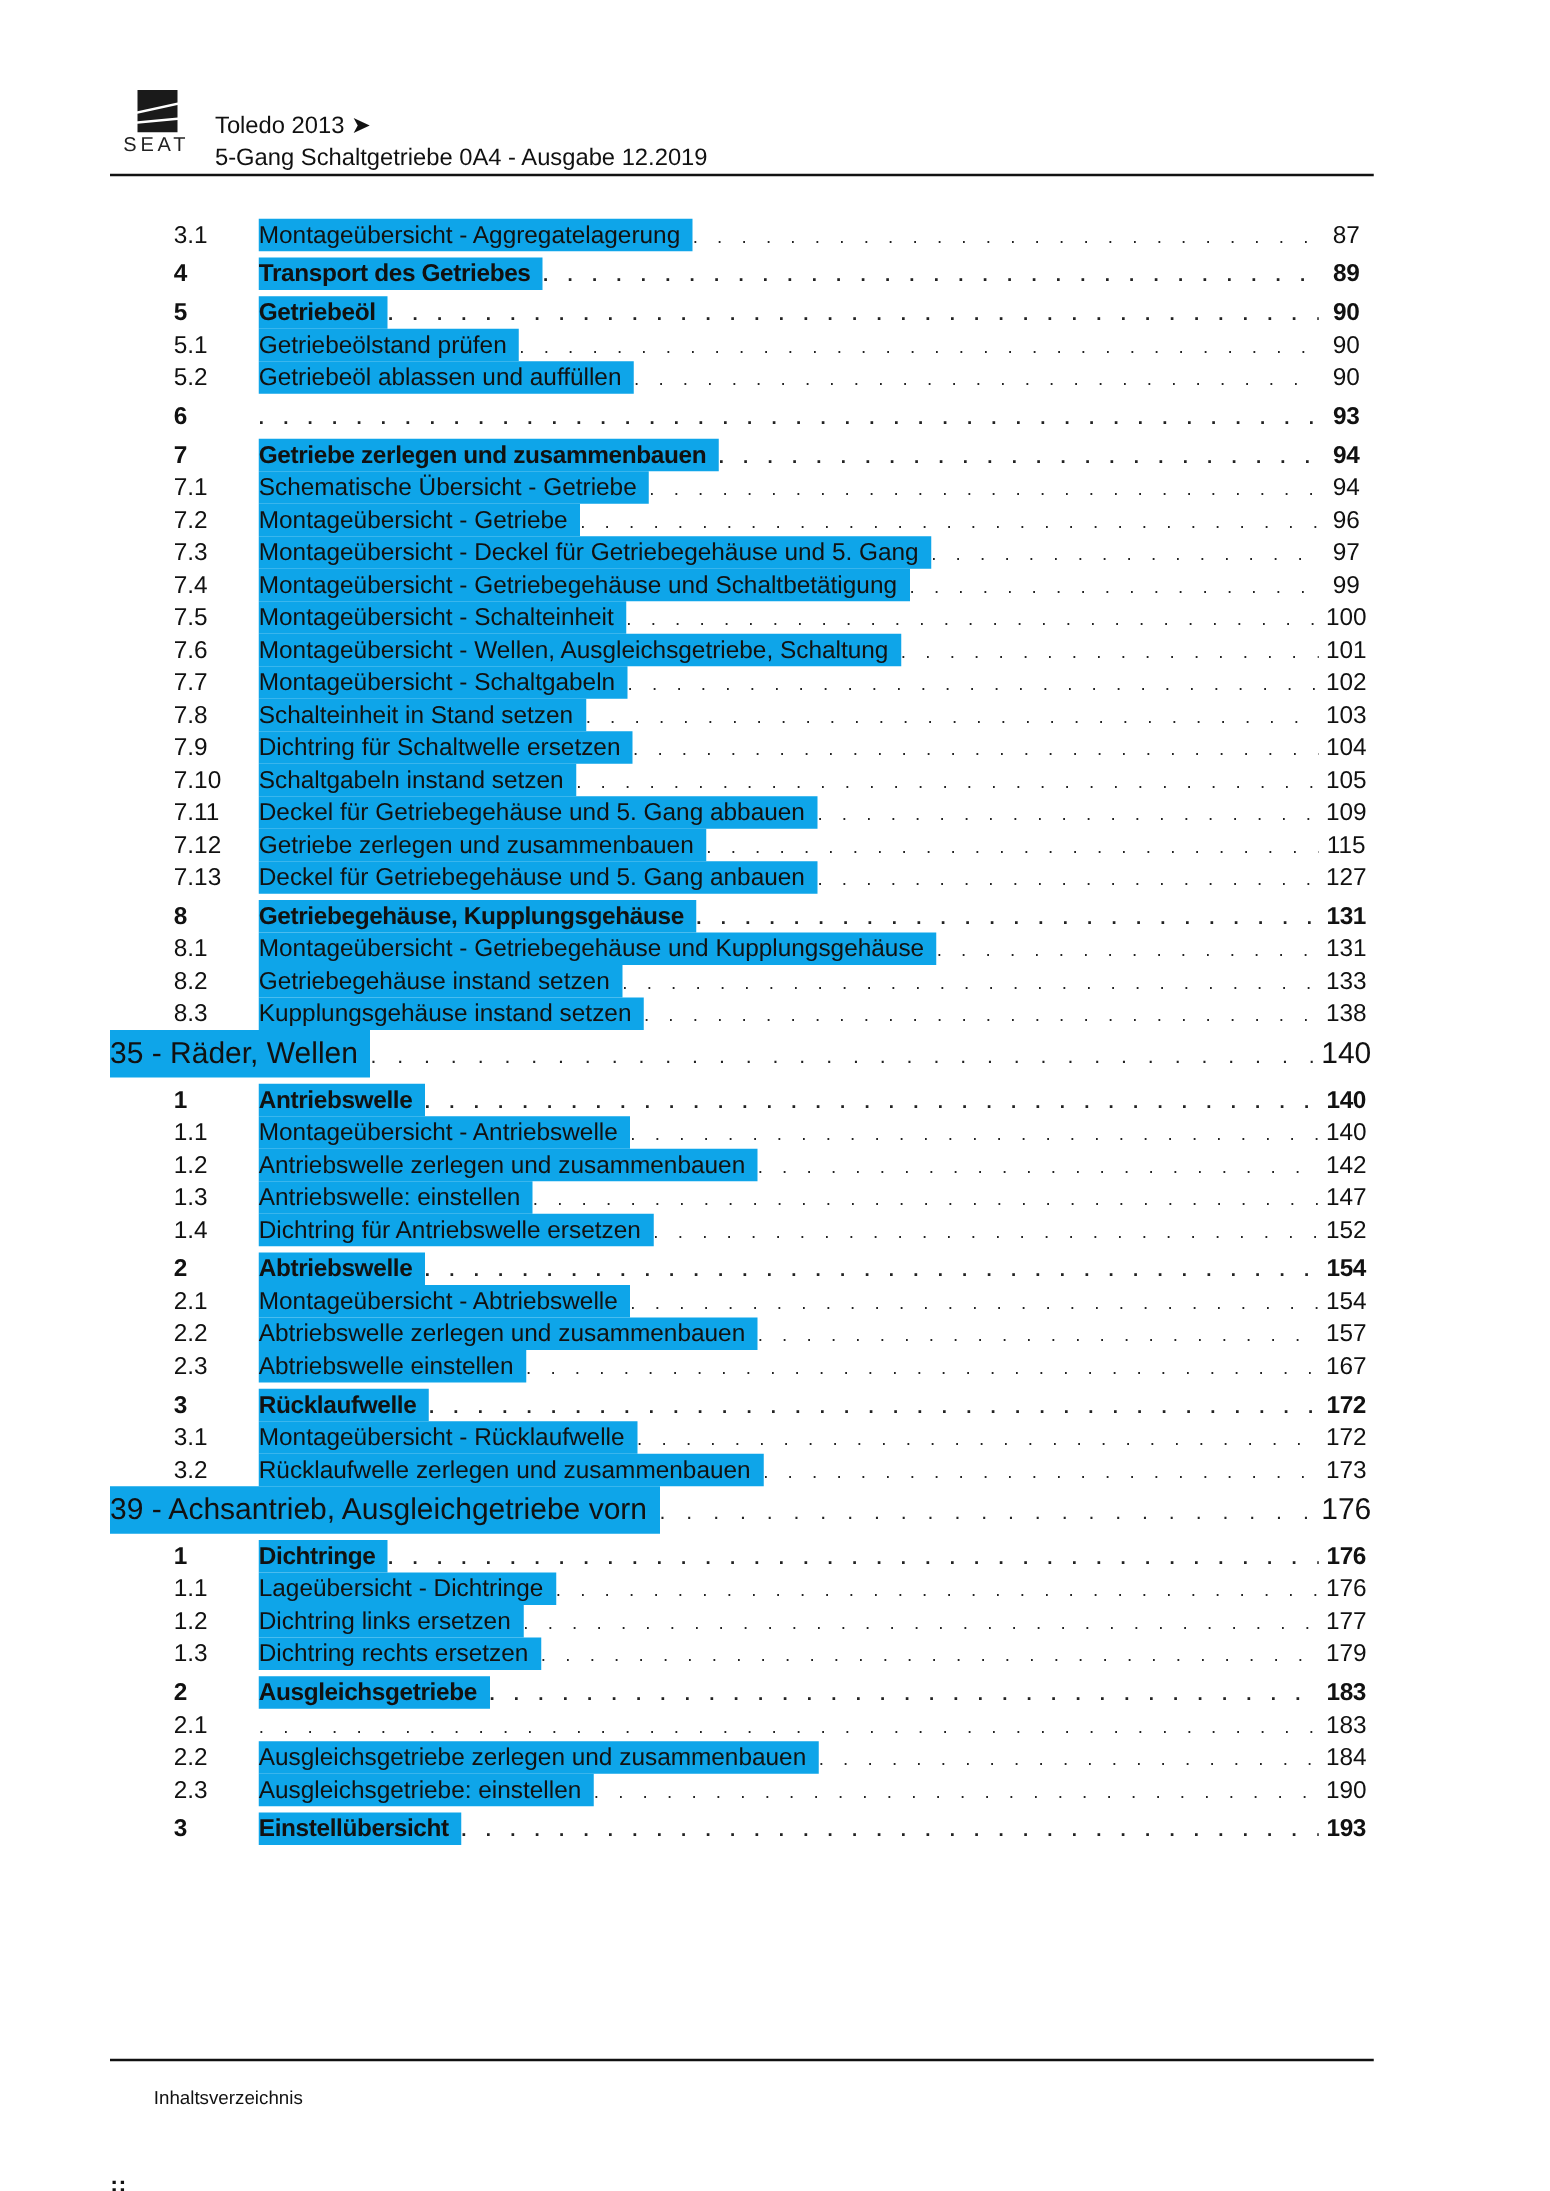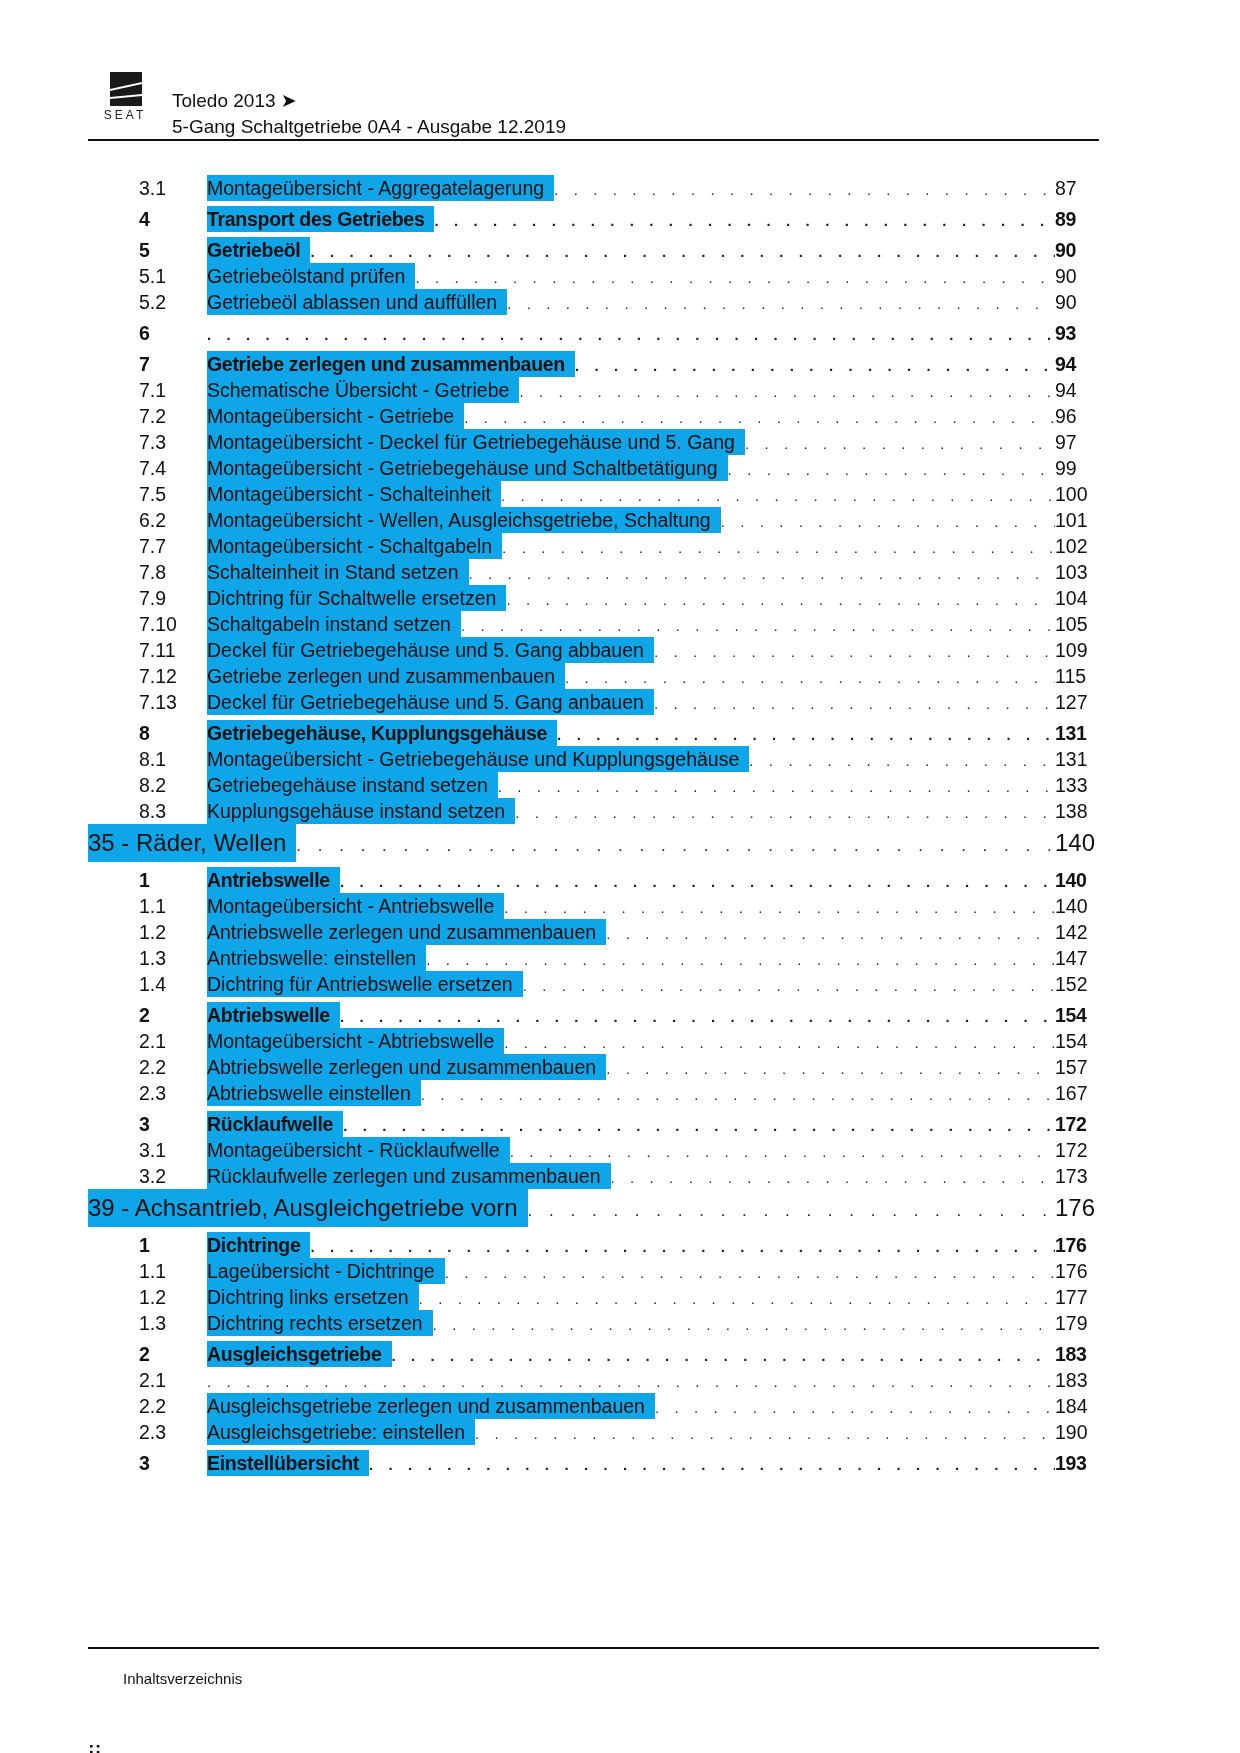--- a/index.html
+++ b/index.html
@@ -1,31 +1,31 @@
 <!DOCTYPE html>
 <html><head>
 <meta charset="utf-8">
 <style>
   html, body { margin: 0; padding: 0; background: #ffffff; }
   body { width: 1240px; height: 1753px; position: relative; overflow: hidden;
          font-family: "Liberation Sans", sans-serif; color: #111; }
   .logo { position: absolute; left: 96px; top: 72px; width: 56px; height: 50px; }
   .logo-s { position: absolute; left: 12px; top: 0; width: 36px; height: 34px; }
   .logo-word { position: absolute; left: 0; top: 36px; width: 58px; text-align: center;
-               font-size: 12px; letter-spacing: 3px; color: #222; }
+               font-size: 16px; letter-spacing: 3px; color: #222; }
   .hdr-title { position: absolute; left: 172px; top: 90px; font-size: 19px; line-height: 22px; }
   .hdr-sub { position: absolute; left: 172px; top: 116px; font-size: 19px; line-height: 22px; }
   .hdr-rule { position: absolute; left: 88px; top: 139px; width: 1011px; height: 2px; background: #111; }
 
   .toc { position: absolute; left: 88px; top: 175px; width: 1011px; }
   .row { position: relative; display: flex; align-items: baseline; height: 26px; line-height: 26px; font-size: 19.5px; }
   .row .num { width: 68px; flex: none; padding-left: 51px; }
   .row .title { flex: none; padding-right: 10px; background: #0ea5e9; white-space: nowrap; }
   .row .dots { flex: 1 1 auto; overflow: hidden; white-space: nowrap; letter-spacing: 5.6px; font-size: 15px; color: #222; }
-  .row .page { flex: none; width: 44px; text-align: left; }
+  .row .page { flex: none; width: 44px; text-align: center; }
   .row.bold { margin-top: 5px; font-weight: bold; letter-spacing: -0.3px; }
   .row.bold .dots { font-weight: bold; }
   .row.chapter { height: 38px; line-height: 38px; margin-top: 0; margin-bottom: 0px; font-size: 24px; }
   .row.chapter .title { padding-left: 0; }
   .row.chapter .dots { font-size: 17px; letter-spacing: 6px; }
   .row.chapter .page { width: 44px; }
 
   .ftr-rule { position: absolute; left: 88px; top: 1647px; width: 1011px; height: 2px; background: #111; }
   .ftr-page { position: absolute; left: 88px; top: 1740px; font-size: 30px; line-height: 34px; }
   .ftr-label { position: absolute; left: 123px; top: 1670px; font-size: 15px; line-height: 18px; }
@@ -111,21 +111,21 @@
       <span class="dots"> .  .  .  .  .  .  .  .  .  .  .  .  .  .  .  .  .  .  .  .  .  .  .  .  .  .  .  .  .  .  .  .  .  .  .  .  .  .  .  .  .  .  .  .  .  .  .  .  .  .  .  .  .  .  .  .  .  .  .  .  .  .  .  .  .  .  .  .  .  .  .  .  .  .  .  .  .  .  .  .  .  .  .  .  .  .  .  .  .  .  .  .  .  .  .  .  .  .  .  .  .  .  .  .  .  .  .  .  .  .  .  .  .  .  .  .  .  .  .  . </span>
       <span class="page">99</span>
     </div>
     <div class="row ">
       <span class="num">7.5</span>
       <span class="title">Montageübersicht - Schalteinheit</span>
       <span class="dots"> .  .  .  .  .  .  .  .  .  .  .  .  .  .  .  .  .  .  .  .  .  .  .  .  .  .  .  .  .  .  .  .  .  .  .  .  .  .  .  .  .  .  .  .  .  .  .  .  .  .  .  .  .  .  .  .  .  .  .  .  .  .  .  .  .  .  .  .  .  .  .  .  .  .  .  .  .  .  .  .  .  .  .  .  .  .  .  .  .  .  .  .  .  .  .  .  .  .  .  .  .  .  .  .  .  .  .  .  .  .  .  .  .  .  .  .  .  .  .  . </span>
       <span class="page">100</span>
     </div>
     <div class="row ">
-      <span class="num">6.2</span>
+      <span class="num">7.6</span>
       <span class="title">Montageübersicht - Wellen, Ausgleichsgetriebe, Schaltung</span>
       <span class="dots"> .  .  .  .  .  .  .  .  .  .  .  .  .  .  .  .  .  .  .  .  .  .  .  .  .  .  .  .  .  .  .  .  .  .  .  .  .  .  .  .  .  .  .  .  .  .  .  .  .  .  .  .  .  .  .  .  .  .  .  .  .  .  .  .  .  .  .  .  .  .  .  .  .  .  .  .  .  .  .  .  .  .  .  .  .  .  .  .  .  .  .  .  .  .  .  .  .  .  .  .  .  .  .  .  .  .  .  .  .  .  .  .  .  .  .  .  .  .  .  . </span>
       <span class="page">101</span>
     </div>
     <div class="row ">
       <span class="num">7.7</span>
       <span class="title">Montageübersicht - Schaltgabeln</span>
       <span class="dots"> .  .  .  .  .  .  .  .  .  .  .  .  .  .  .  .  .  .  .  .  .  .  .  .  .  .  .  .  .  .  .  .  .  .  .  .  .  .  .  .  .  .  .  .  .  .  .  .  .  .  .  .  .  .  .  .  .  .  .  .  .  .  .  .  .  .  .  .  .  .  .  .  .  .  .  .  .  .  .  .  .  .  .  .  .  .  .  .  .  .  .  .  .  .  .  .  .  .  .  .  .  .  .  .  .  .  .  .  .  .  .  .  .  .  .  .  .  .  .  . </span>
       <span class="page">102</span>
     </div>

